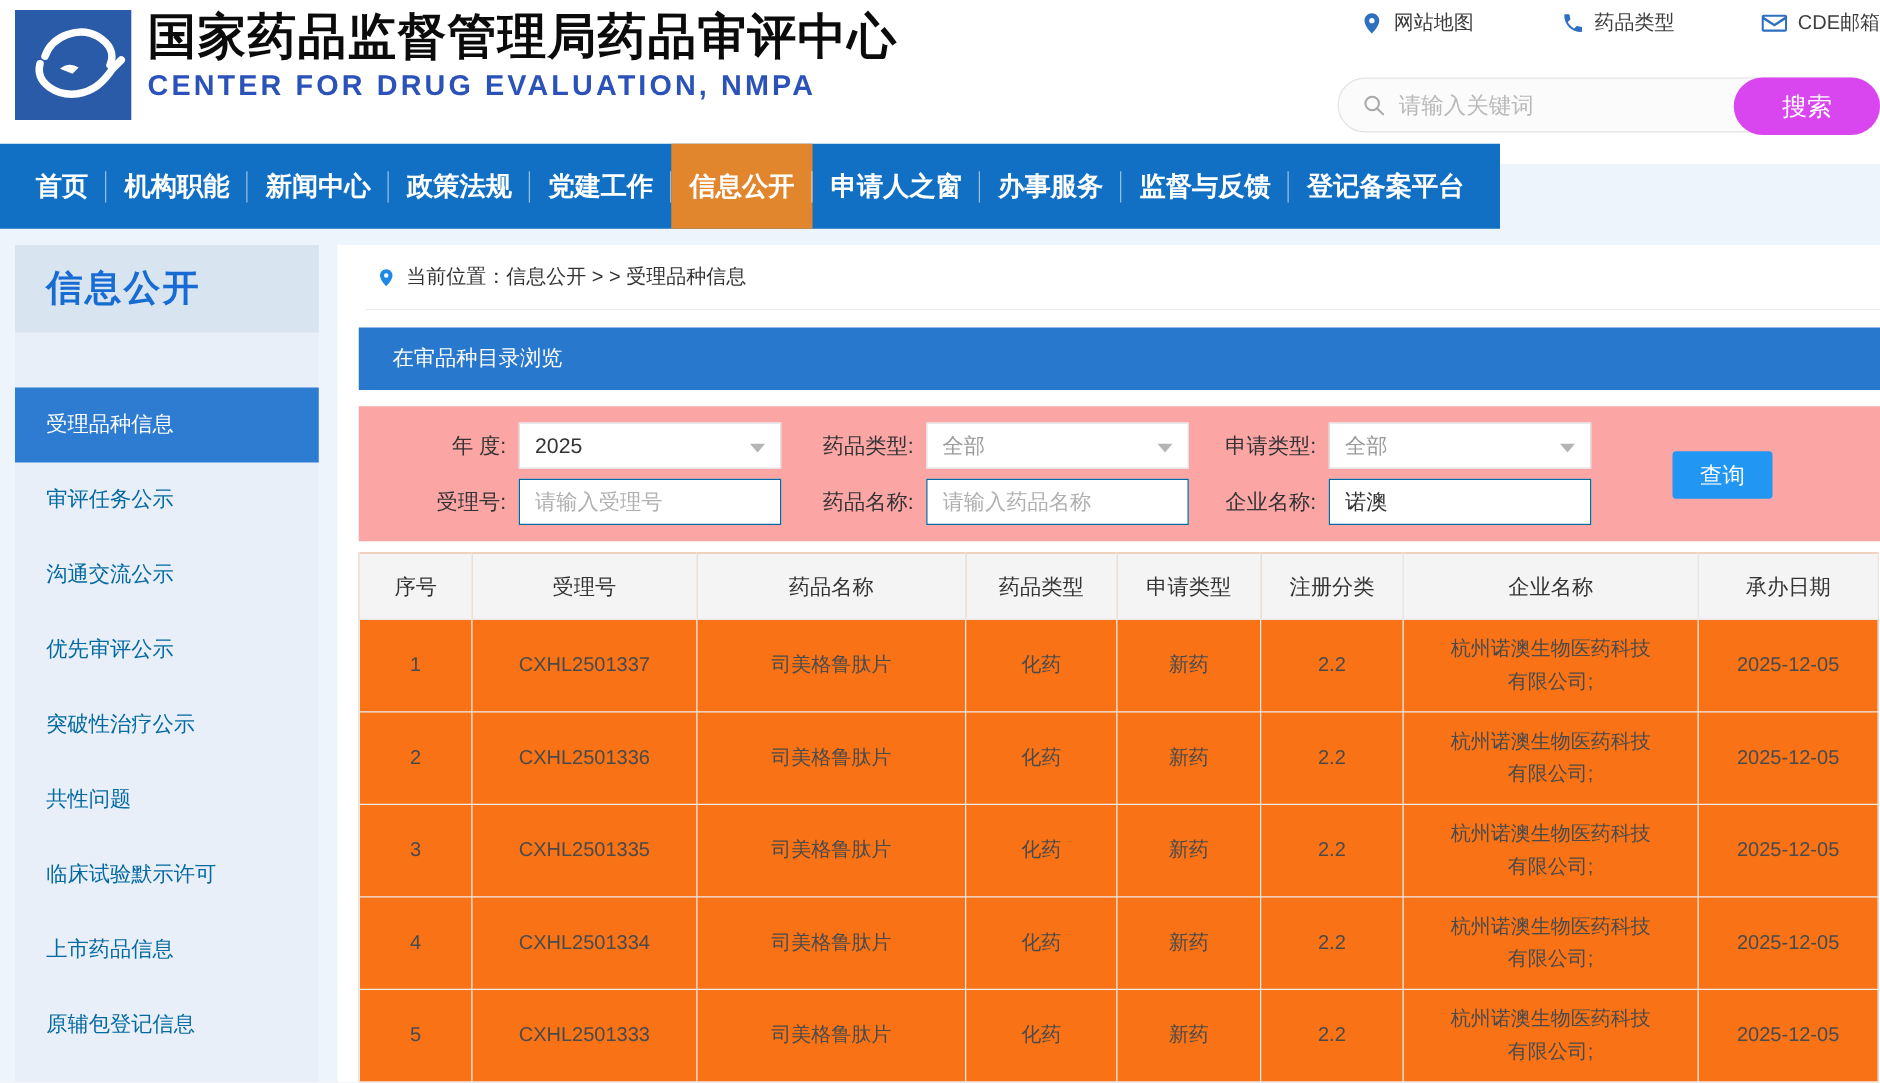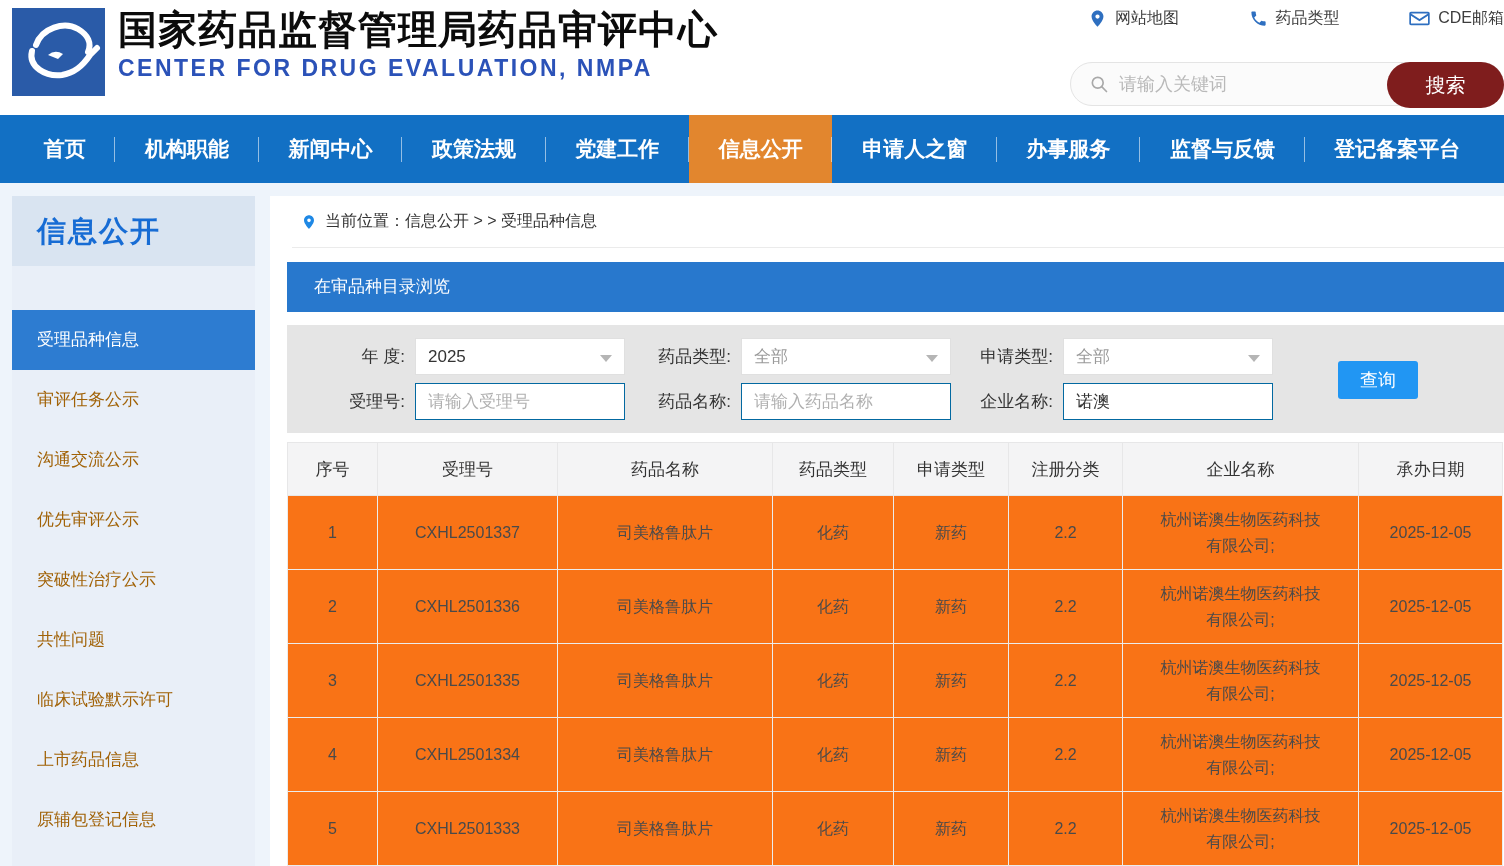--- a/index.html
+++ b/index.html
@@ -15,49 +15,49 @@
   .sub-title { font-size:23px; font-weight:700; color:#2b52b8; letter-spacing:2.5px; margin-top:1px; }
   .top-links { position:absolute; top:8px; left:1088px; width:416px; display:flex; justify-content:space-between; align-items:center; }
   .top-link { display:flex; align-items:center; gap:8px; font-size:16px; color:#3d3d3d; cursor:pointer; }
   .top-link svg { display:block; }
   .search-box { position:absolute; top:62px; left:1070px; width:434px; height:44px; background:#fbfbfb;
                 border:1px solid #e4e4e4; border-radius:22px; display:flex; align-items:center; padding-left:18px; }
   .search-box input { flex:1; border:none; outline:none; background:transparent; font-size:18px; color:#333;
                       margin-left:10px; font-family:"Liberation Sans", sans-serif; }
   .search-box input::placeholder { color:#b9b9b9; }
   .search-btn { position:absolute; right:-1px; top:-1px; width:117px; height:46px; border:none; border-radius:23px;
-                background:#7f1d1d; color:#fff; font-size:20px; cursor:pointer; font-family:"Liberation Sans", sans-serif; }
-
-  
-  .nav { position:absolute; top:115px; left:0; width:1504px; height:68px; background:#1270c4; display:flex; padding:0 14px; }
+                background:#d946ef; color:#fff; font-size:20px; cursor:pointer; font-family:"Liberation Sans", sans-serif; }
+
+  
+  .nav { position:absolute; top:115px; left:0; width:1200px; height:68px; background:#1270c4; display:flex; padding:0 14px; }
   .nav-item { flex:1 1 auto; display:flex; align-items:center; justify-content:center; position:relative;
               color:#fff; font-size:21px; font-weight:700; white-space:nowrap; cursor:pointer; padding:0 8px; }
   .nav-item:not(:last-child)::after { content:''; position:absolute; right:0; top:22px; height:25px; width:1px;
               background:rgba(255,255,255,.55); }
   .nav-item.active { background:#e2862e; }
 
   
   .sidebar { position:absolute; left:12px; top:196px; width:243px; height:670px; background:#e9eff8; }
   .sidebar-title { height:70px; line-height:70px; background:#d9e4f1; color:#176cd4; font-size:29px;
                    font-weight:800; padding-left:25px; letter-spacing:2px; }
   .side-list { margin-top:10px; }
-  .side-item { height:60px; line-height:60px; padding-left:25px; font-size:17px; color:#a16207; cursor:pointer; }
+  .side-item { height:60px; line-height:60px; padding-left:25px; font-size:17px; color:#0369a1; cursor:pointer; }
   .side-item.active { background:#2d7cd1; color:#fff;margin-top:44px; }
 
   
   .main { position:absolute; left:270px; top:196px; width:1234px; height:670px; background:#fff; }
   .breadcrumb { position:absolute; top:0; left:0; right:0; height:52px; border-bottom:1px solid #ebebeb;
                 display:flex; align-items:center; padding-left:9px; font-size:16px; color:#333; gap:8px;margin-left:22px; }
   .tabbar { position:absolute; left:17px; right:0; top:66px; height:50px; background:#2878cd; display:flex; }
   .tab { width:190px; text-align:center; line-height:50px; font-size:17px; color:#fff; cursor:pointer; }
   .tab + .tab { width:206px; }
   .tab.active { background:#fff; color:#176cd4; font-weight:700; }
 
   
-  .filter-panel { position:absolute; left:17px; right:0; top:129px; height:108px; background:#e5e5e5; }
+  .filter-panel { position:absolute; left:17px; right:0; top:129px; height:108px; background:#fca5a5; }
   .f-row { position:absolute; left:0; right:0; display:flex; align-items:center; height:37px; }
   .f-row.r1 { top:13px; } .f-row.r2 { top:58px; }
   .f-label { text-align:right; font-size:17px; color:#333; padding-right:10px; white-space:pre; }
   .lw1 { flex:0 0 128px; } .lw2 { flex:0 0 116px; } .lw3 { flex:0 0 112px; }
   .f-select { position:relative; width:210px; height:37px; background:#fff; border:1px solid #e0e0e0;
               font-size:17px; line-height:35px; padding:0 12px; color:#333; cursor:pointer; }
   .f-select.muted { color:#9a9a9a; }
   .caret { position:absolute; right:12px; top:16px; width:0; height:0;
            border-left:6px solid transparent; border-right:6px solid transparent; border-top:7px solid #b5b5b5; }
   .f-input { width:210px; height:37px; background:#fff; border:1px solid #0369a1; font-size:17px;

